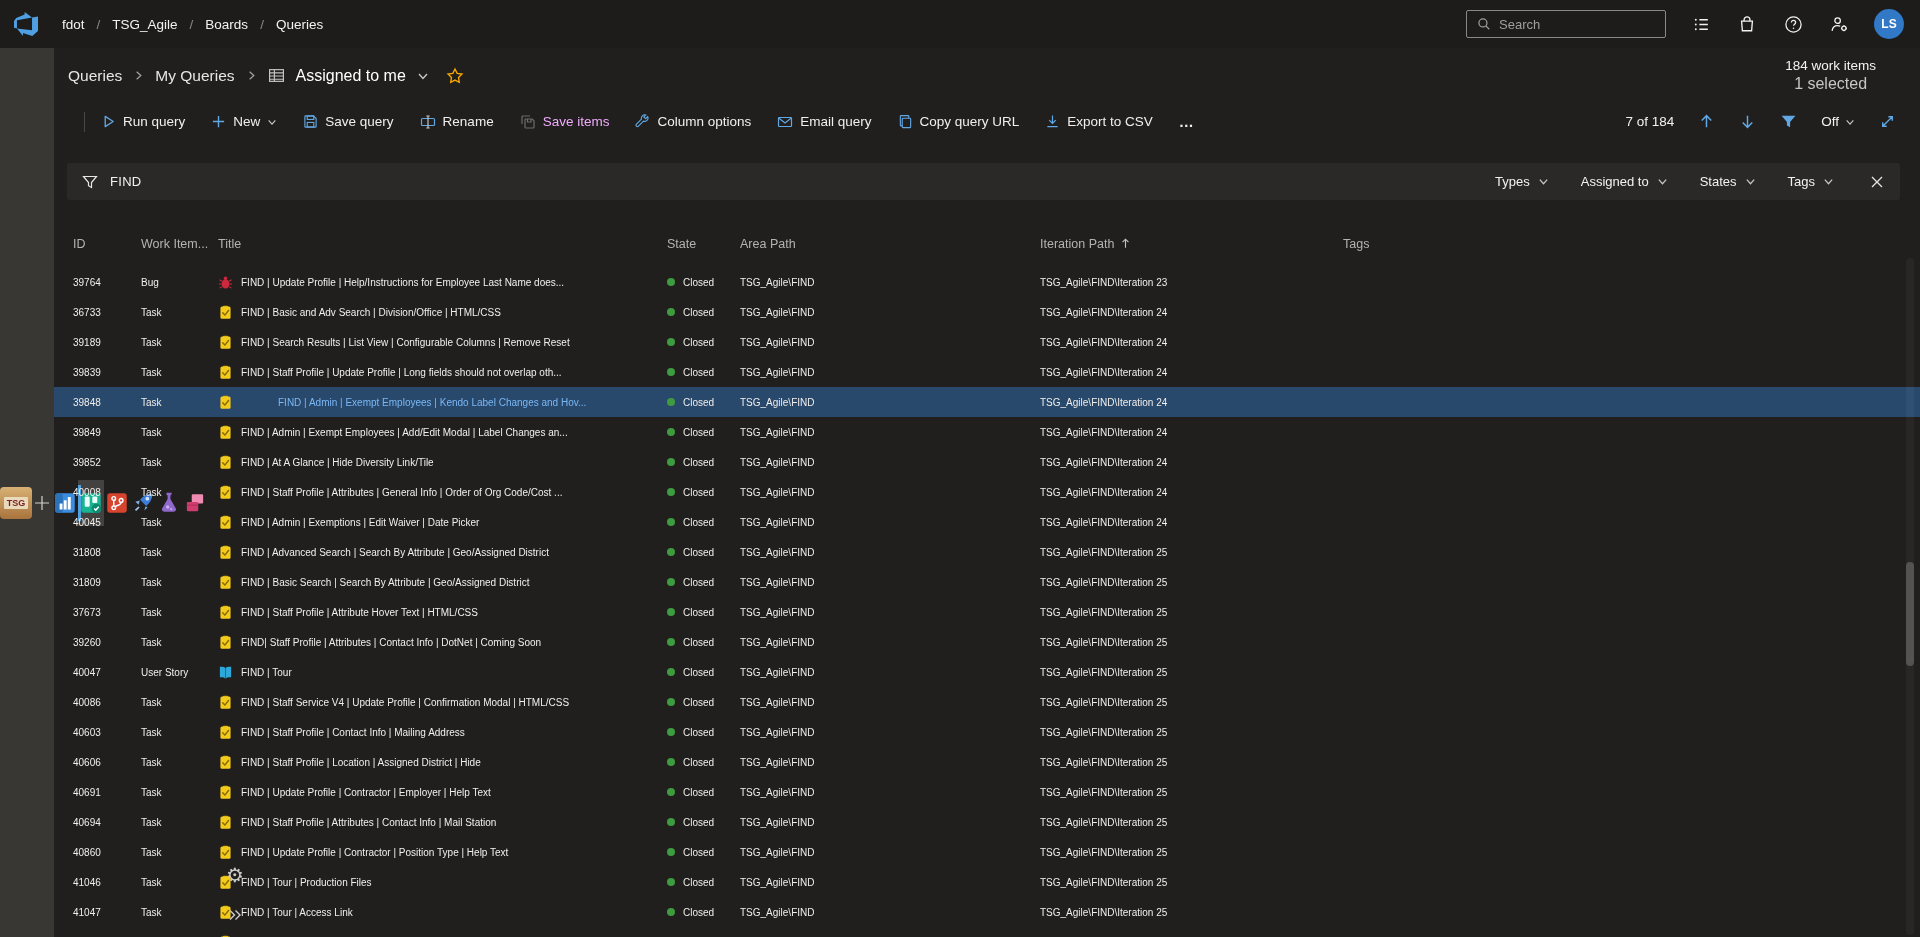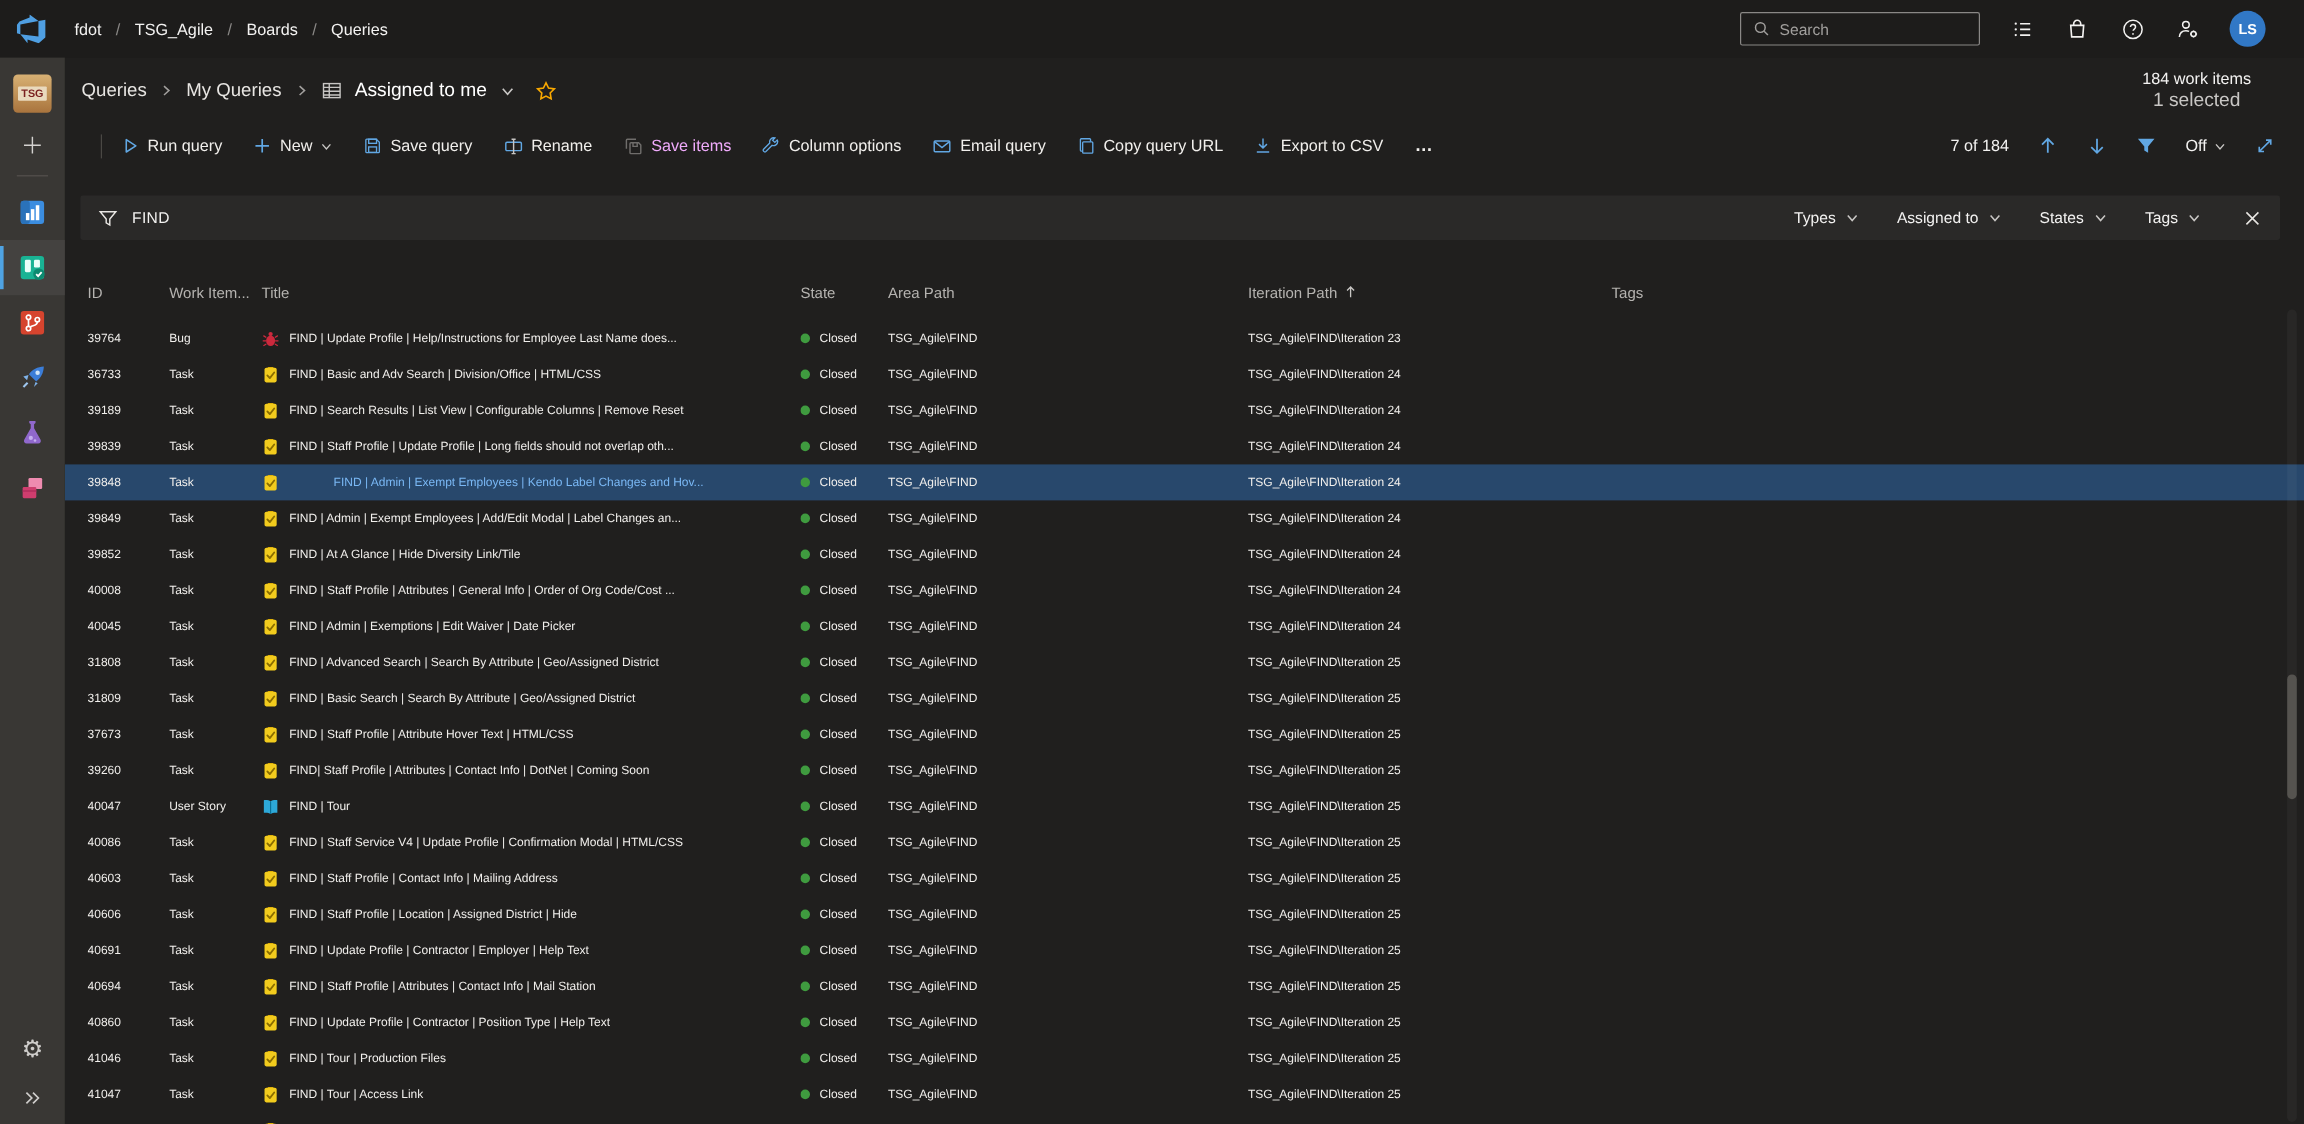--- a/index.html
+++ b/index.html
@@ -2,39 +2,39 @@
 <html><head>
 <meta charset="utf-8">
 <style>
   * { box-sizing: border-box; margin: 0; padding: 0; }
   html,body { width:1920px; height:937px; overflow:hidden; background:#201f1e;
     font-family:"Liberation Sans","DejaVu Sans",sans-serif; color:#f1efec; }
   .app { display:flex; flex-direction:column; height:100%; }
 
   
   .topbar { flex:0 0 48px; background:#1d1c1b; display:flex; align-items:center;
-    justify-content:space-between; padding:0 32px 0 14px; }
+    justify-content:space-between; padding:0 16px 0 14px; }
   .tb-left { display:flex; align-items:center; gap:14px; }
   .tb-crumbs { display:flex; align-items:center; gap:12px; font-size:13.5px; margin-left:10px; }
   .tb-crumbs .sep { color:#8a8886; }
   .tb-crumbs .crumb { color:#f3f2f1; cursor:pointer; }
   .tb-right { display:flex; align-items:center; gap:24px; }
   .searchbox { width:200px; height:28px; border:1px solid #8a8886; border-radius:2px;
     display:flex; align-items:center; gap:8px; padding:0 10px; background:transparent; }
   .searchbox input { background:transparent; border:none; outline:none; color:#f3f2f1;
     font-size:13px; width:140px; font-family:inherit; }
   .searchbox input::placeholder { color:#a19f9d; }
   .tb-icon { width:22px; height:22px; display:flex; align-items:center; justify-content:center; cursor:pointer; }
   .avatar { width:30px; height:30px; border-radius:50%; background:#3178c6; color:#fff;
     font-size:12px; font-weight:700; display:flex; align-items:center; justify-content:center; cursor:pointer; }
 
   
   .body { flex:1; display:flex; min-height:0; }
-  .sidebar { width:54px; background:#393734; display:flex; flex-direction:column;
-    align-items:center; padding-top:7px; flex:0 0 54px; }
+  .sidebar { width:54px; background:#393734; display:flex; flex-direction:row;
+    align-items:center; padding-top:20px; flex:0 0 54px; }
   .sb-item { width:54px; height:46px; display:flex; align-items:center; justify-content:center;
     position:relative; cursor:pointer; }
   .sb-item.small { height:40px; }
   .sb-item.selected { background:#444240; }
   .sb-item.selected::before { content:''; position:absolute; left:0; top:5px; bottom:5px;
     width:3px; background:#4fa3e3; }
   .sb-divider { width:26px; height:1px; background:#55524e; margin:5px 0 7px; }
   .proj-avatar { width:32px; height:32px; border-radius:4px;
     background:linear-gradient(#d8b174,#a9743d); display:flex; align-items:center; justify-content:center; }
   .proj-avatar b { font-size:9px; color:#7a1f1f; background:#e9d9bd; padding:1px 3px; border-radius:1px; }

